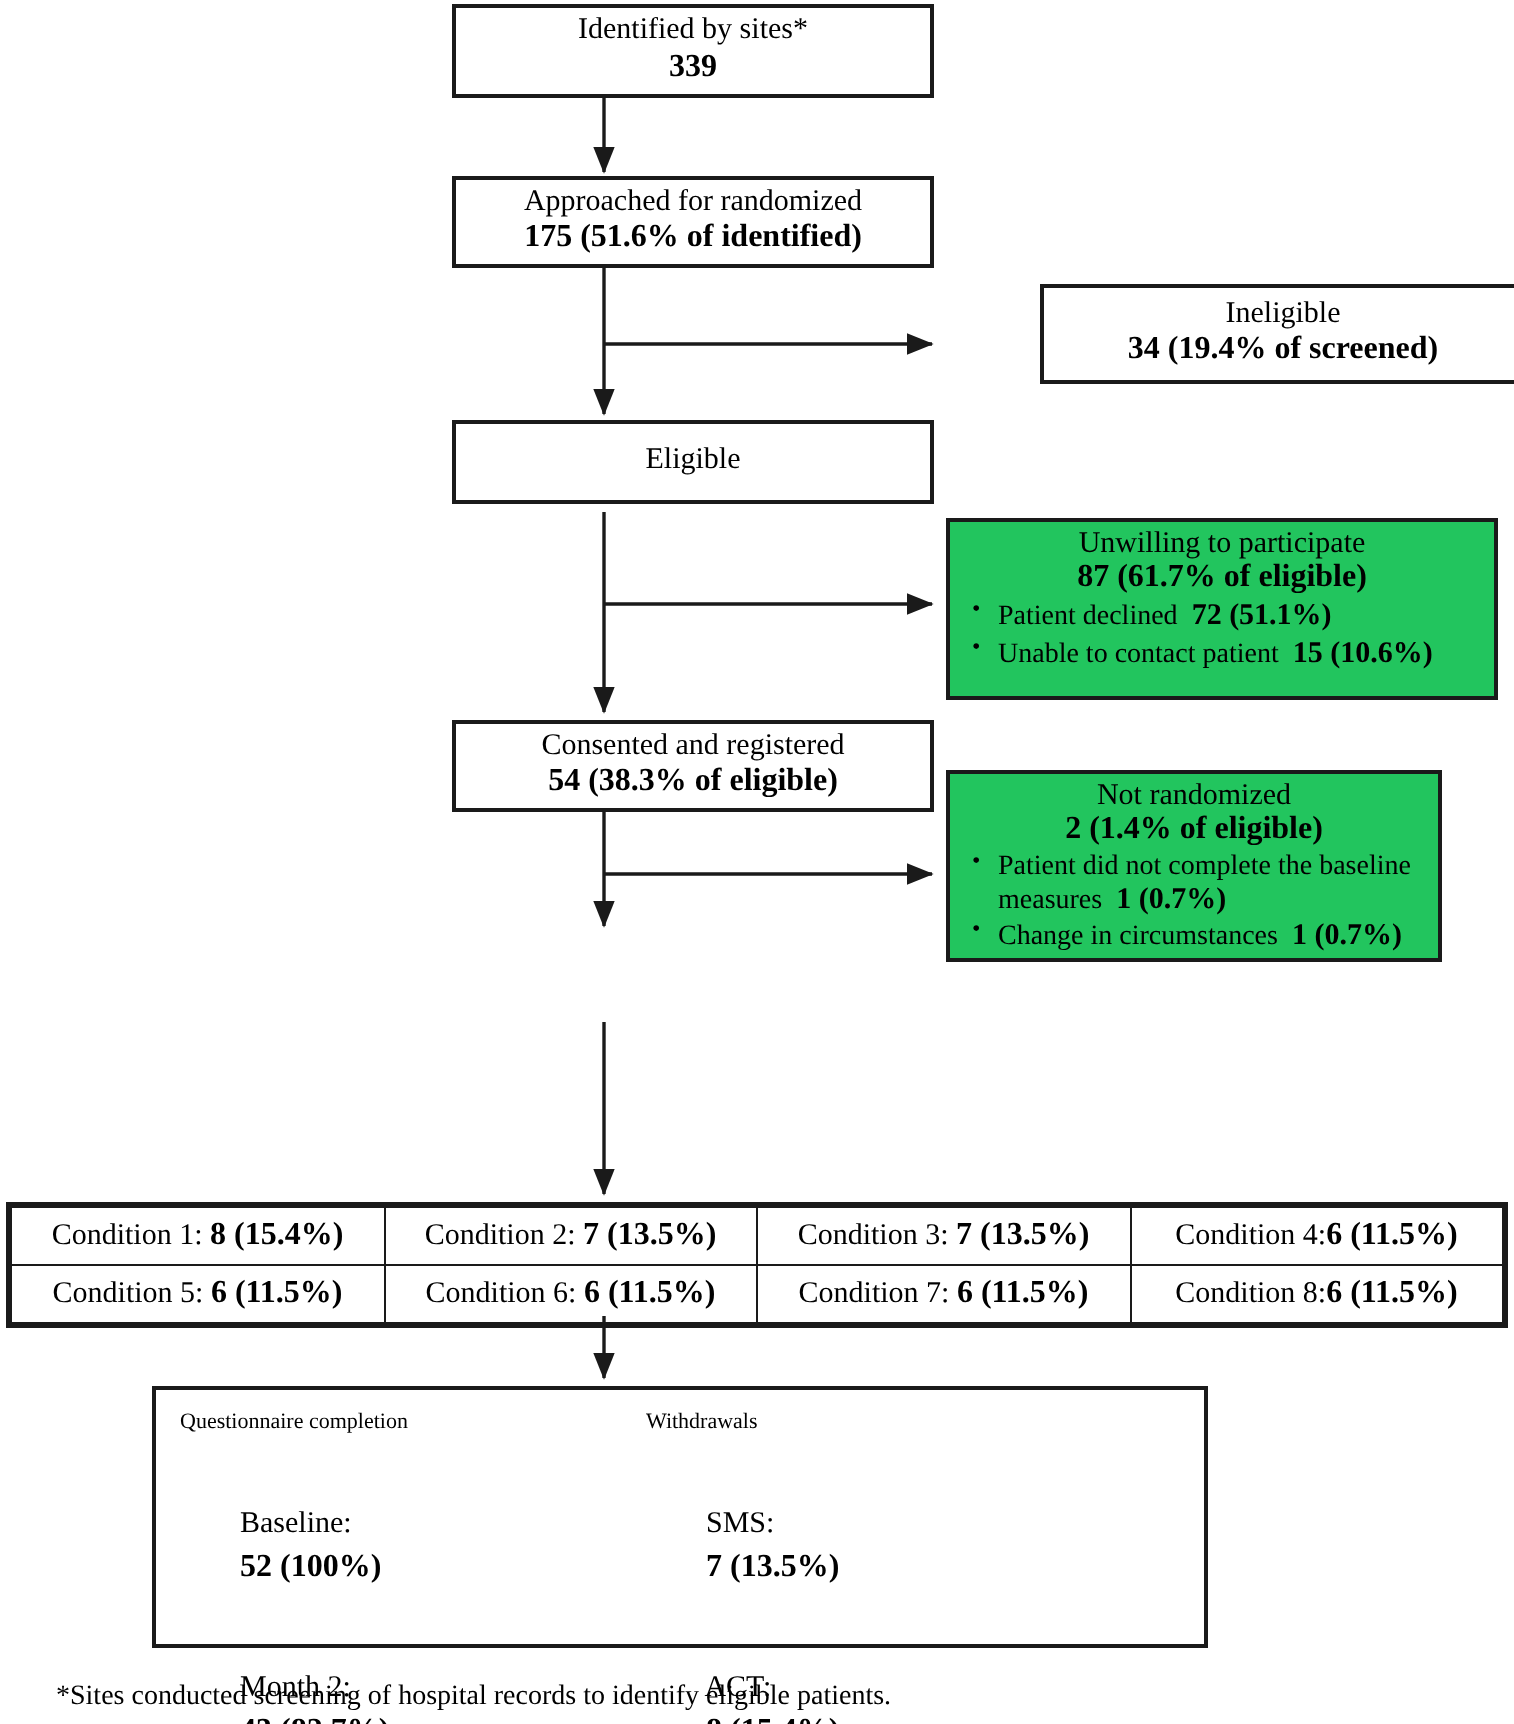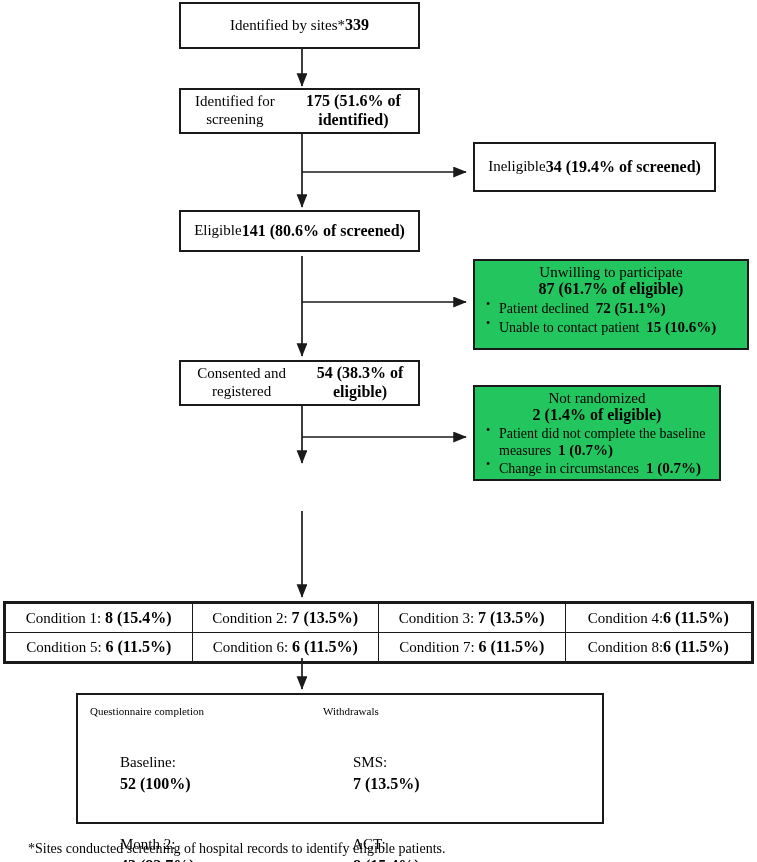--- a/index.html
+++ b/index.html
@@ -21,24 +21,25 @@
     width: 757px;
     height: 862px;
   }
   .box {
     position: absolute;
     border: 2px solid #1a1a1a;
     background: #ffffff;
     box-sizing: border-box;
     text-align: center;
     display: flex;
-    flex-direction: row;
+    flex-direction: column;
     justify-content: center;
     align-items: center;
     line-height: 1.18;
+    margin-left: 47px;
   }
   .ln1 { font-size: 15px; font-weight: 400; }
   .ln2 { font-size: 16px; font-weight: bold; }
 
   
   .sidebox {
     position: absolute;
     border: 2px solid #1a1a1a;
     background: #22c55e;
     box-sizing: border-box;
@@ -147,27 +148,26 @@
       <line x1="302" y1="658" x2="302" y2="689" marker-end="url(#ah)"></line>
     </g>
   </svg>
 
   <div class="box" style="left:179px; top:2px; width:241px; height:47px;">
     <div class="ln1">Identified by sites*</div>
     <div class="ln2">339</div>
   </div>
 
   <div class="box" style="left:179px; top:88px; width:241px; height:46px;">
-    <div class="ln1">Identified for screening</div>
+    <div class="ln1">Approached for randomized</div>
     <div class="ln2">175 (51.6% of identified)</div>
   </div>
 
   <div class="box" style="left:179px; top:210px; width:241px; height:42px;align-items:center;">
     <div class="ln1">Eligible</div>
-    <div class="ln2">141 (80.6% of screened)</div>
   </div>
 
   <div class="box" style="left:179px; top:360px; width:241px; height:46px;">
     <div class="ln1">Consented and registered</div>
     <div class="ln2">54 (38.3% of eligible)</div>
   </div>
 
 
   <div class="box" style="left:473px; top:142px; width:243px; height:50px;">
     <div class="ln1">Ineligible</div>

